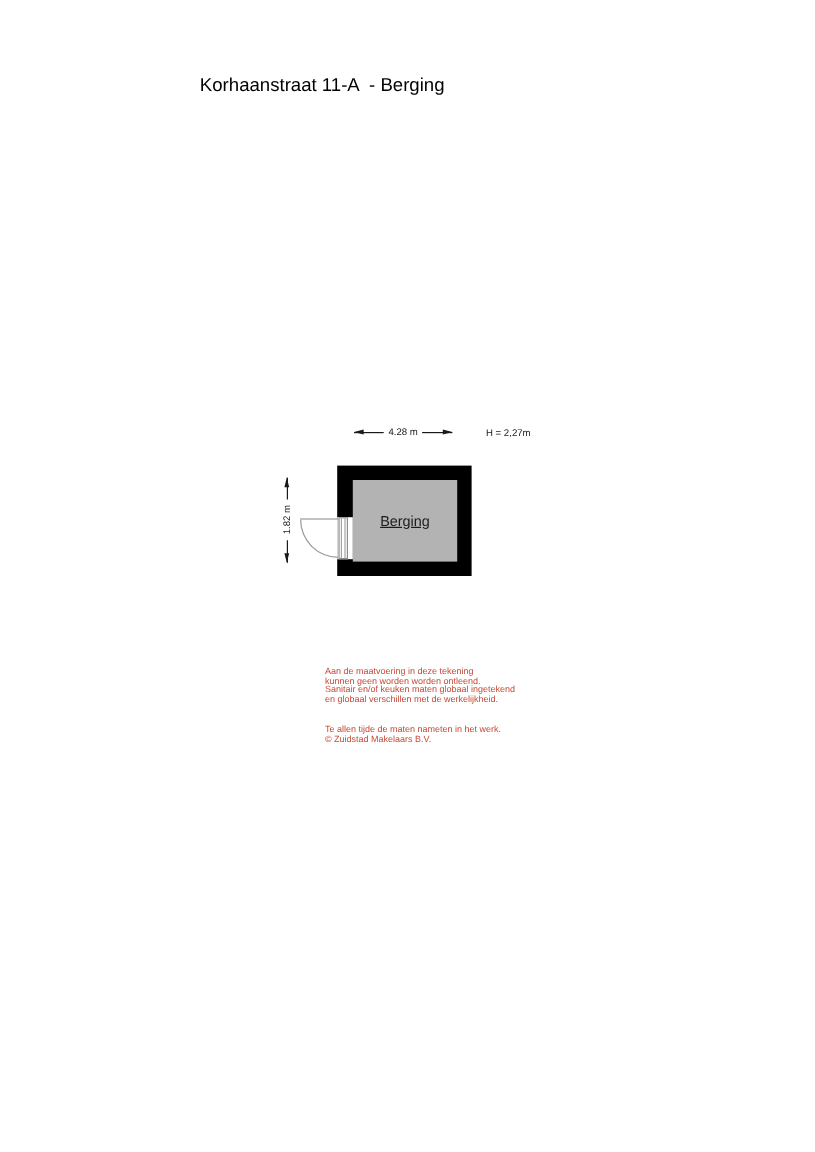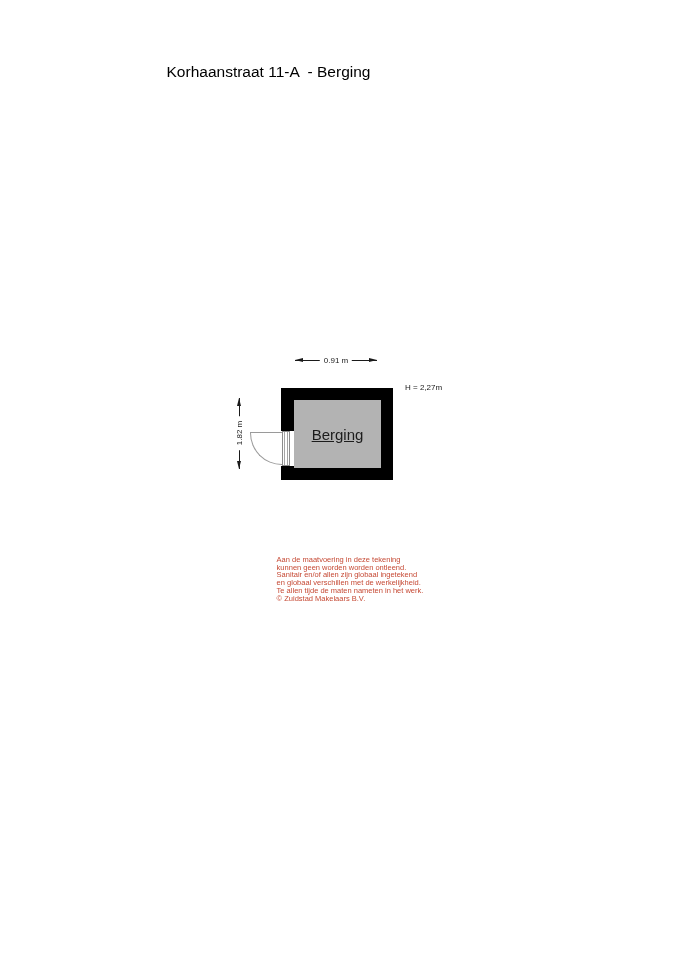--- a/index.html
+++ b/index.html
@@ -57,21 +57,21 @@
     left: 336px; top: 360px;
     transform: translate(-50%, -50%);
   }
   .dim-label.left {
     left: 239px; top: 433px;
     transform: translate(-50%, -50%) rotate(-90deg);
     padding: 0 5px;
   }
   .h-label {
     position: absolute;
-    left: 405px; top: 383px;
+    left: 405px; top: 356px;
     font-size: 8px;
     color: #1a1a1a;
     white-space: nowrap;
   }
   
   .room-outer {
     position: absolute;
     left: 281px; top: 388px;
     width: 112px; height: 92px;
     background: #000000;
@@ -79,21 +79,21 @@
   .room-inner {
     position: absolute;
     left: 13px; top: 12px;
     width: 87px; height: 68px;
     background: #b3b3b3;
     display: flex;
     align-items: center;
     justify-content: center;
   }
   .room-label {
-    font-size: 15px;
+    font-size: 12px;
     color: #1c1c1c;
     text-decoration: underline;
   }
   
   .door-opening {
     position: absolute;
     left: 281px; top: 431px;
     width: 13px; height: 35px;
     background: #ffffff;
   }
@@ -132,33 +132,34 @@
     left: 350px;
     top: 556px;
     transform: translateX(-50%);
     text-align: left;
     font-size: 7.5px;
     line-height: 7.7px;
     color: #c64a35;
     white-space: nowrap;
   }
   .disclaimer .para2 {
+    margin-top: 17px;
   }
 </style>
 </head>
 <body>
 
 <div class="page">
 
   <div class="title">Korhaanstraat 11-A  - Berging</div>
 
   <div class="dim-line-h" style="left:295px; top:360px; width:82px;"></div>
   <div class="arrow arrow-left" style="left:295px; top:358px;"></div>
   <div class="arrow arrow-right" style="left:369px; top:358px;"></div>
-  <div class="dim-label top">0.91 m</div>
+  <div class="dim-label top">4.28 m</div>
 
   <div class="h-label">H = 2,27m</div>
 
   <div class="dim-line-v" style="left:239px; top:398px; height:71px;"></div>
   <div class="arrow arrow-up" style="left:237px; top:398px;"></div>
   <div class="arrow arrow-down" style="left:237px; top:461px;"></div>
   <div class="dim-label left">1.82 m</div>
 
   <div class="room-outer">
     <div class="room-inner">
@@ -170,21 +171,21 @@
   <div class="door-open-line"></div>
   <div class="door-arc"></div>
   <div class="door-leaf">
     <div class="door-leaf-inner"></div>
   </div>
 
   <div class="disclaimer">
     <div class="para1">
       <div>Aan de maatvoering in deze tekening</div>
       <div>kunnen geen worden worden ontleend.</div>
-      <div>Sanitair en/of allen zijn globaal ingetekend</div>
+      <div>Sanitair en/of keuken maten globaal ingetekend</div>
       <div>en globaal verschillen met de werkelijkheid.</div>
     </div>
     <div class="para2">
       <div>Te allen tijde de maten nameten in het werk.</div>
       <div>© Zuidstad Makelaars B.V.</div>
     </div>
   </div>
 
 </div>
 

